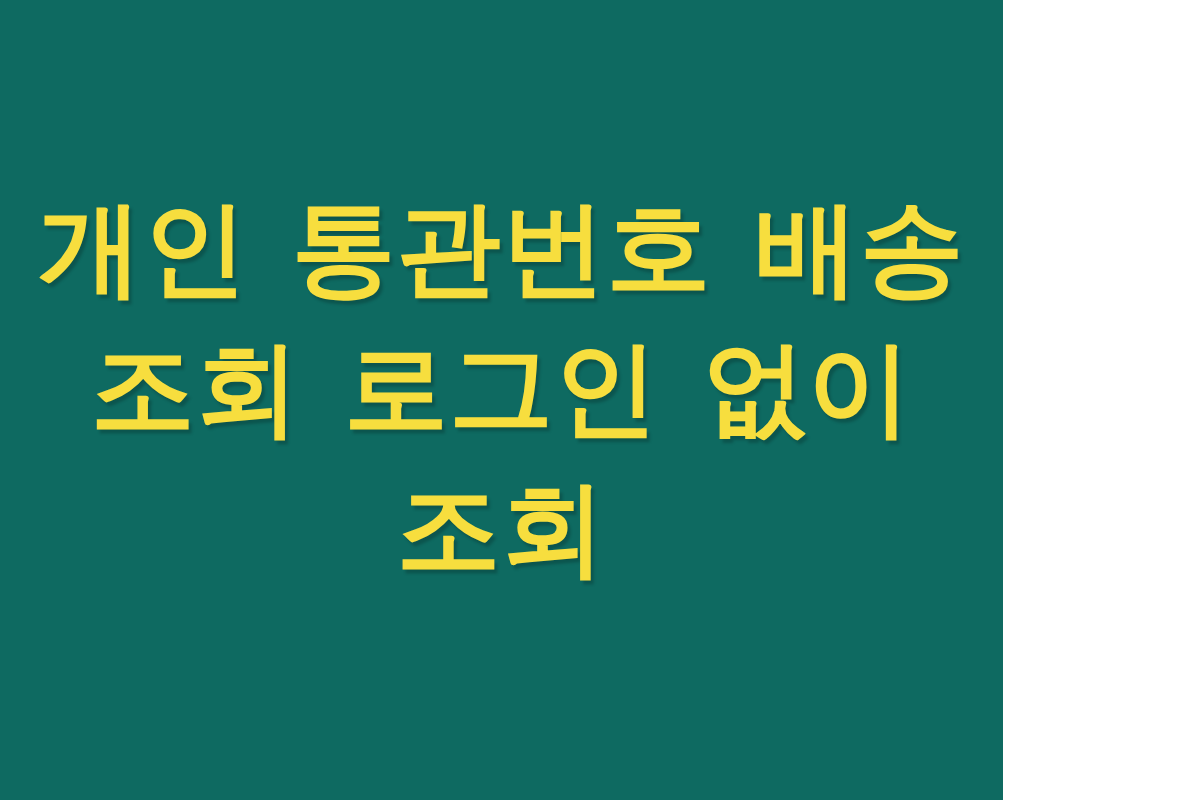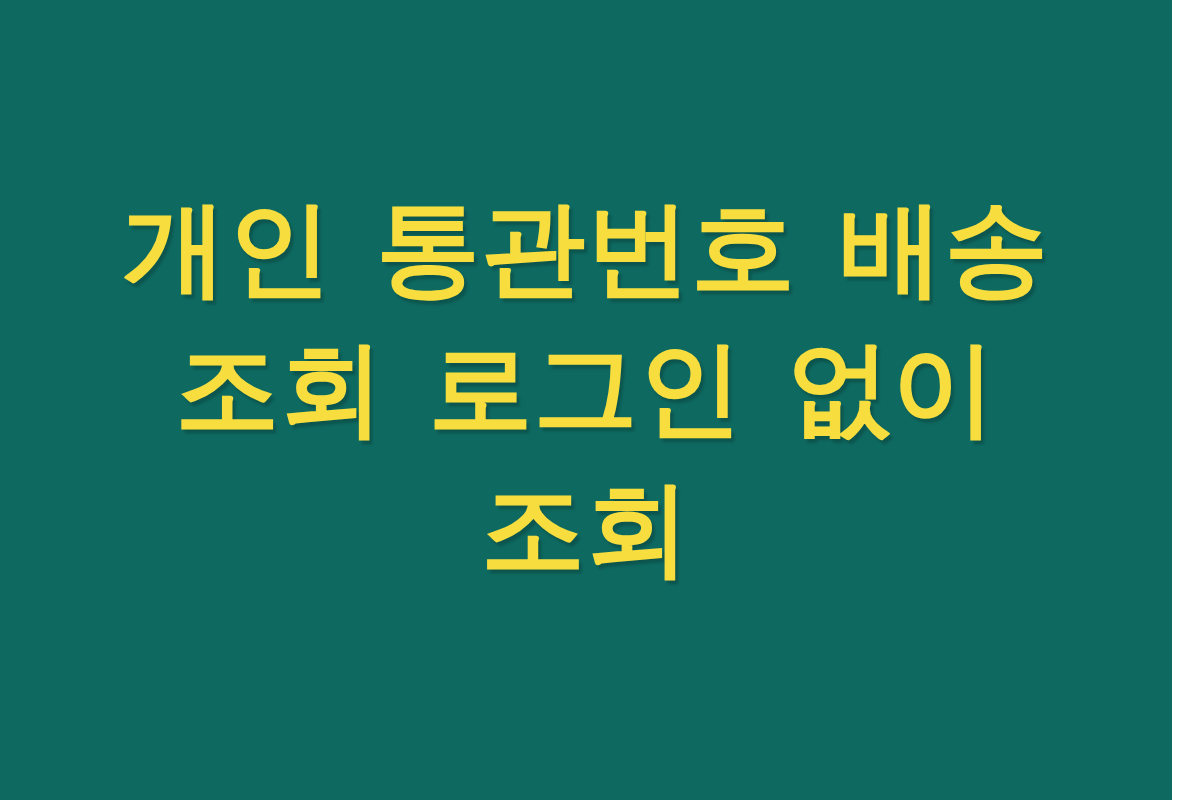--- a/index.html
+++ b/index.html
@@ -9,21 +9,21 @@
   }
   body {
     width: 1200px;
     height: 800px;
     overflow: hidden;
     font-family: "Liberation Sans", sans-serif;
   }
 
   #banner {
     position: relative;
-    width: 1172px;
+    width: 1003px;
     height: 800px;
     background: #0e6a61;
     display: flex;
     align-items: center;
     justify-content: center;
     box-sizing: border-box;
   }
 
   #headline {
     width: 960px;

